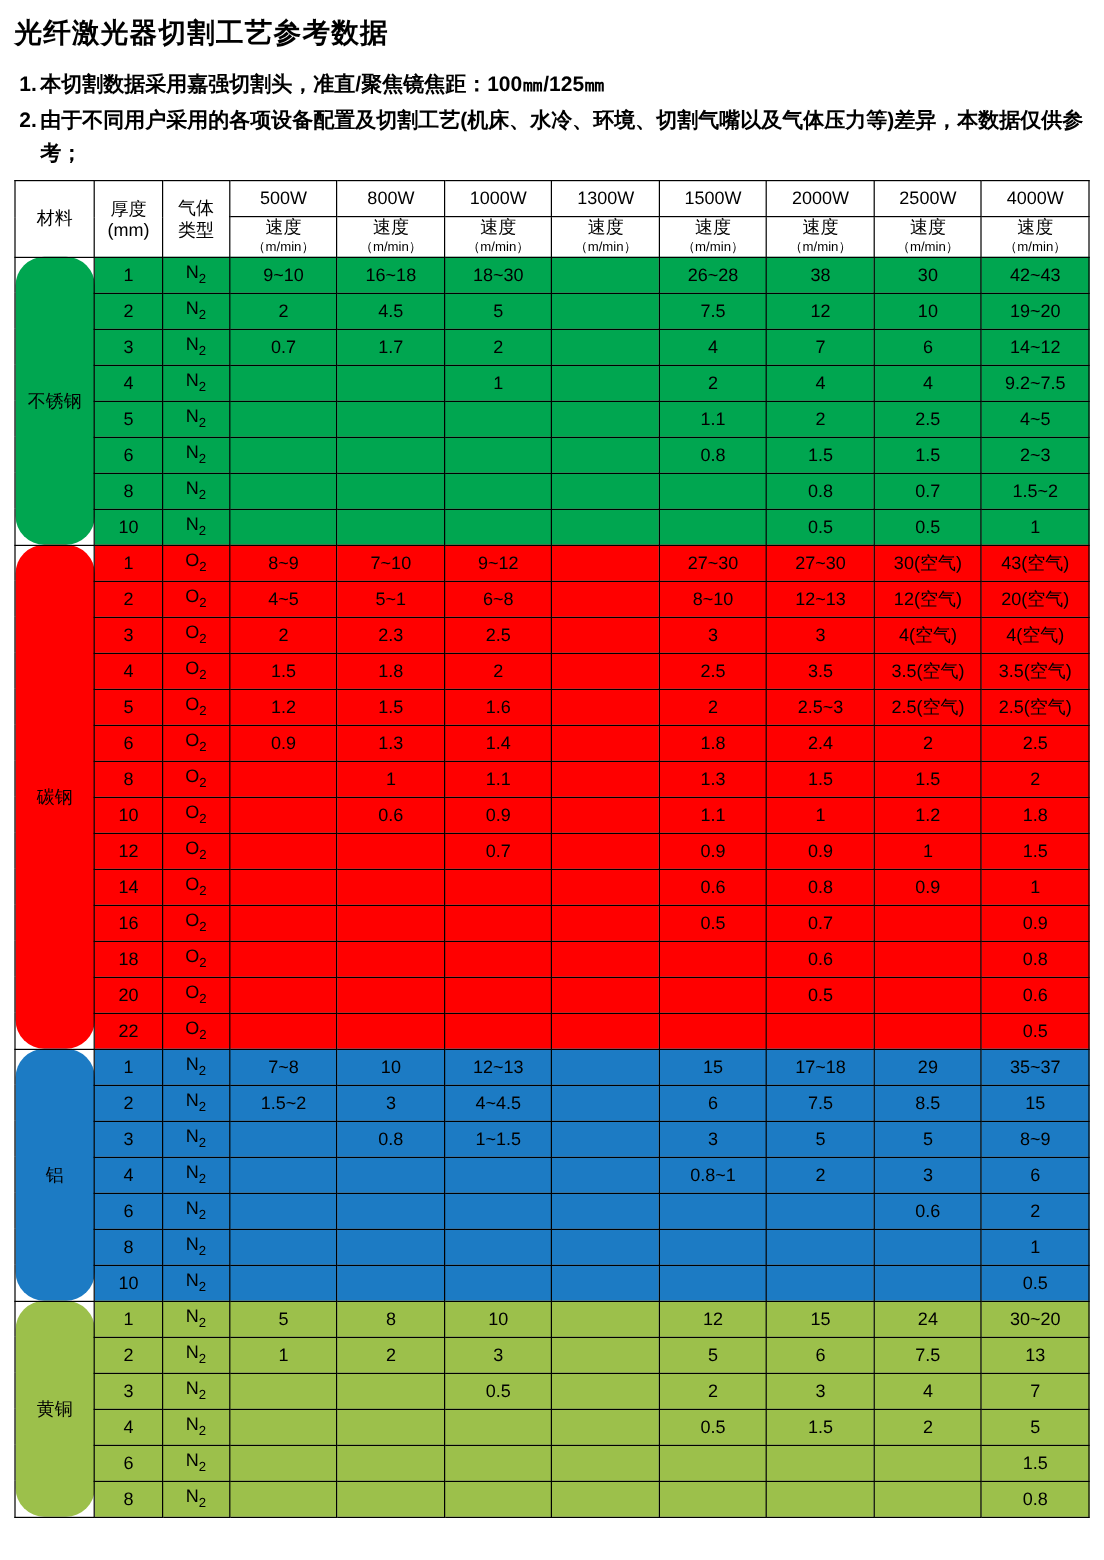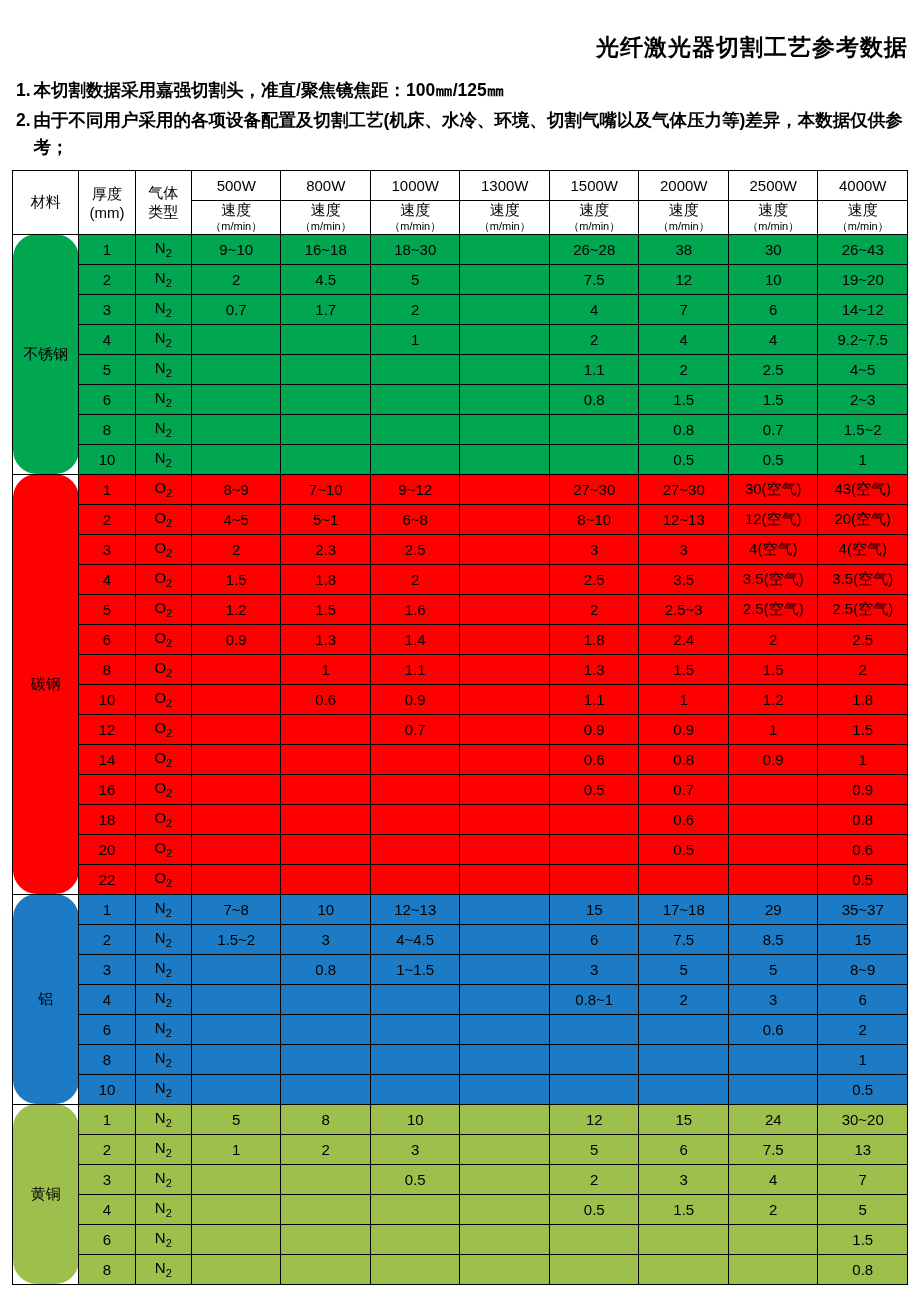--- a/index.html
+++ b/index.html
@@ -15,25 +15,25 @@
     overflow: hidden;
   }
   .page {
     width: 920px;
     height: 1300px;
     box-sizing: border-box;
     padding: 8px 12px 0 12px;
     position: relative;
   }
   .doc-title {
-    text-align: right;
+    text-align: left;
     font-size: 23px;
     font-weight: bold;
     letter-spacing: 1px;
-    margin: 24px 0 14px 0;
+    margin: 4px 0 14px 0;
   }
   .note {
     font-size: 17.5px;
     font-weight: bold;
     line-height: 1.55;
     margin: 0 0 3px 4px;
     display: flex;
   }
   .note .num {
     flex: 0 0 auto;
@@ -184,21 +184,21 @@
           <td class="mat-cell" rowspan="8">不锈钢</td>
           <td>1</td>
           <td class="gas">N<span class="sub">2</span></td>
           <td>9~10</td>
           <td>16~18</td>
           <td>18~30</td>
           <td></td>
           <td>26~28</td>
           <td>38</td>
           <td>30</td>
-          <td>26~43</td>
+          <td>42~43</td>
         </tr>
         <tr class="band-stainless">
           <td>2</td>
           <td class="gas">N<span class="sub">2</span></td>
           <td>2</td>
           <td>4.5</td>
           <td>5</td>
           <td></td>
           <td>7.5</td>
           <td>12</td>

